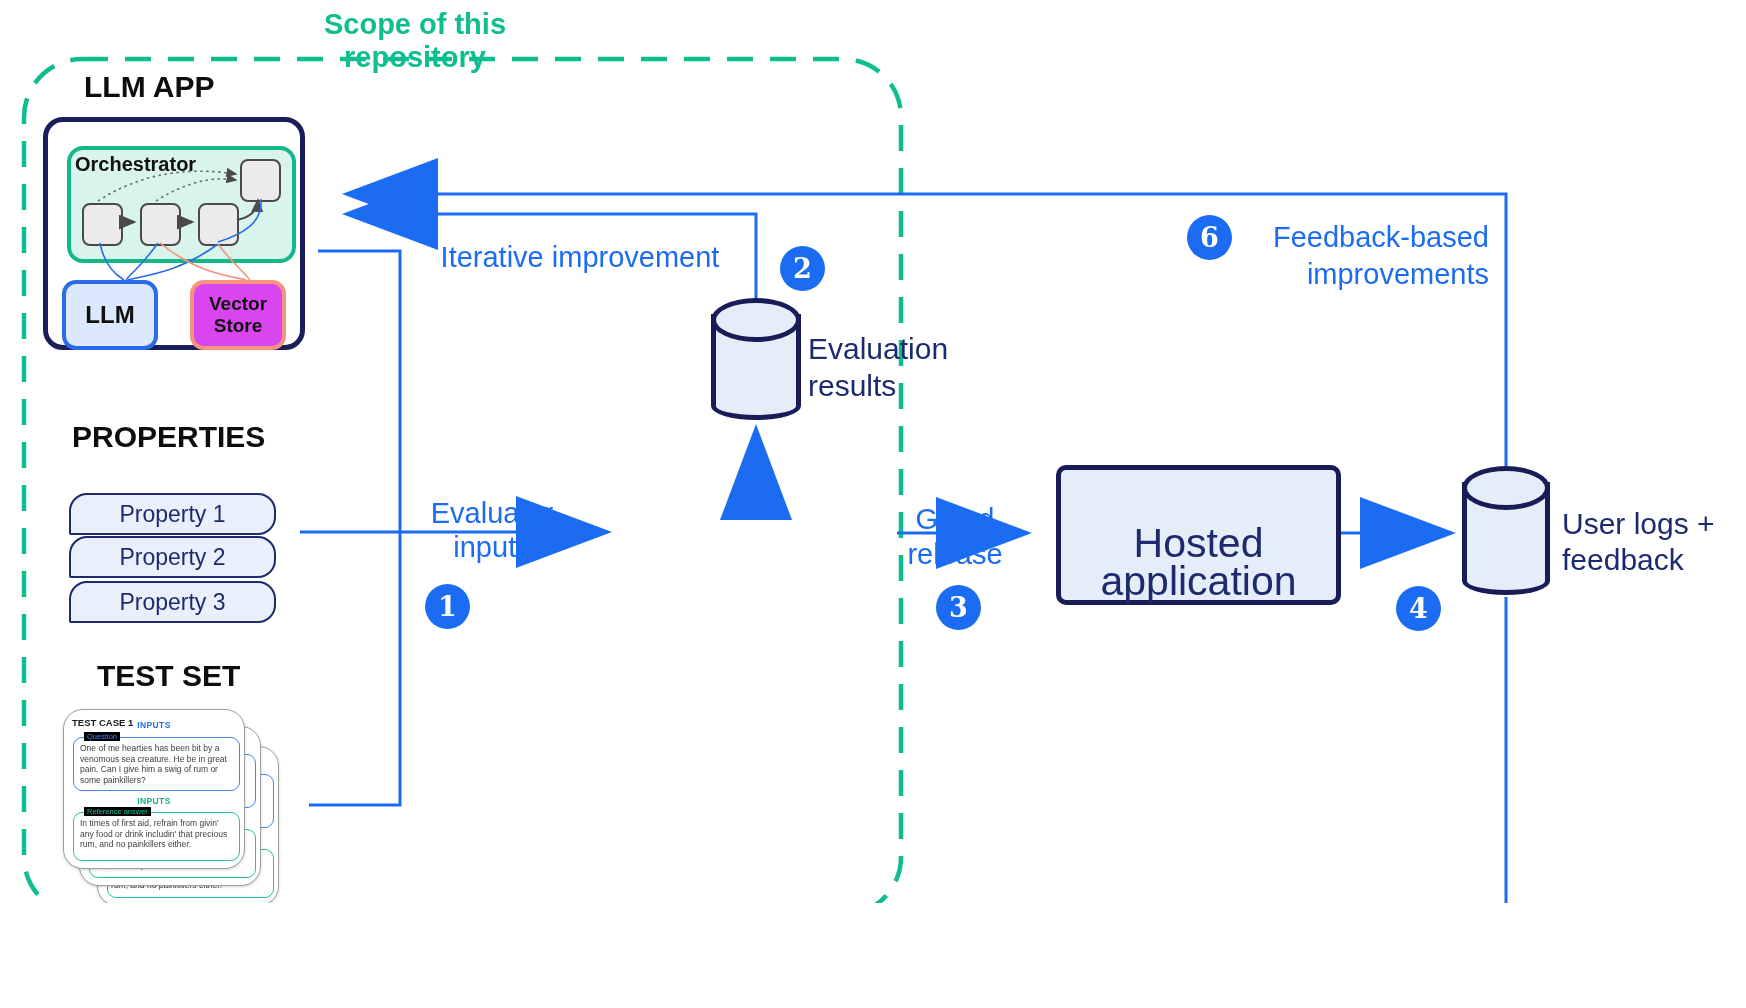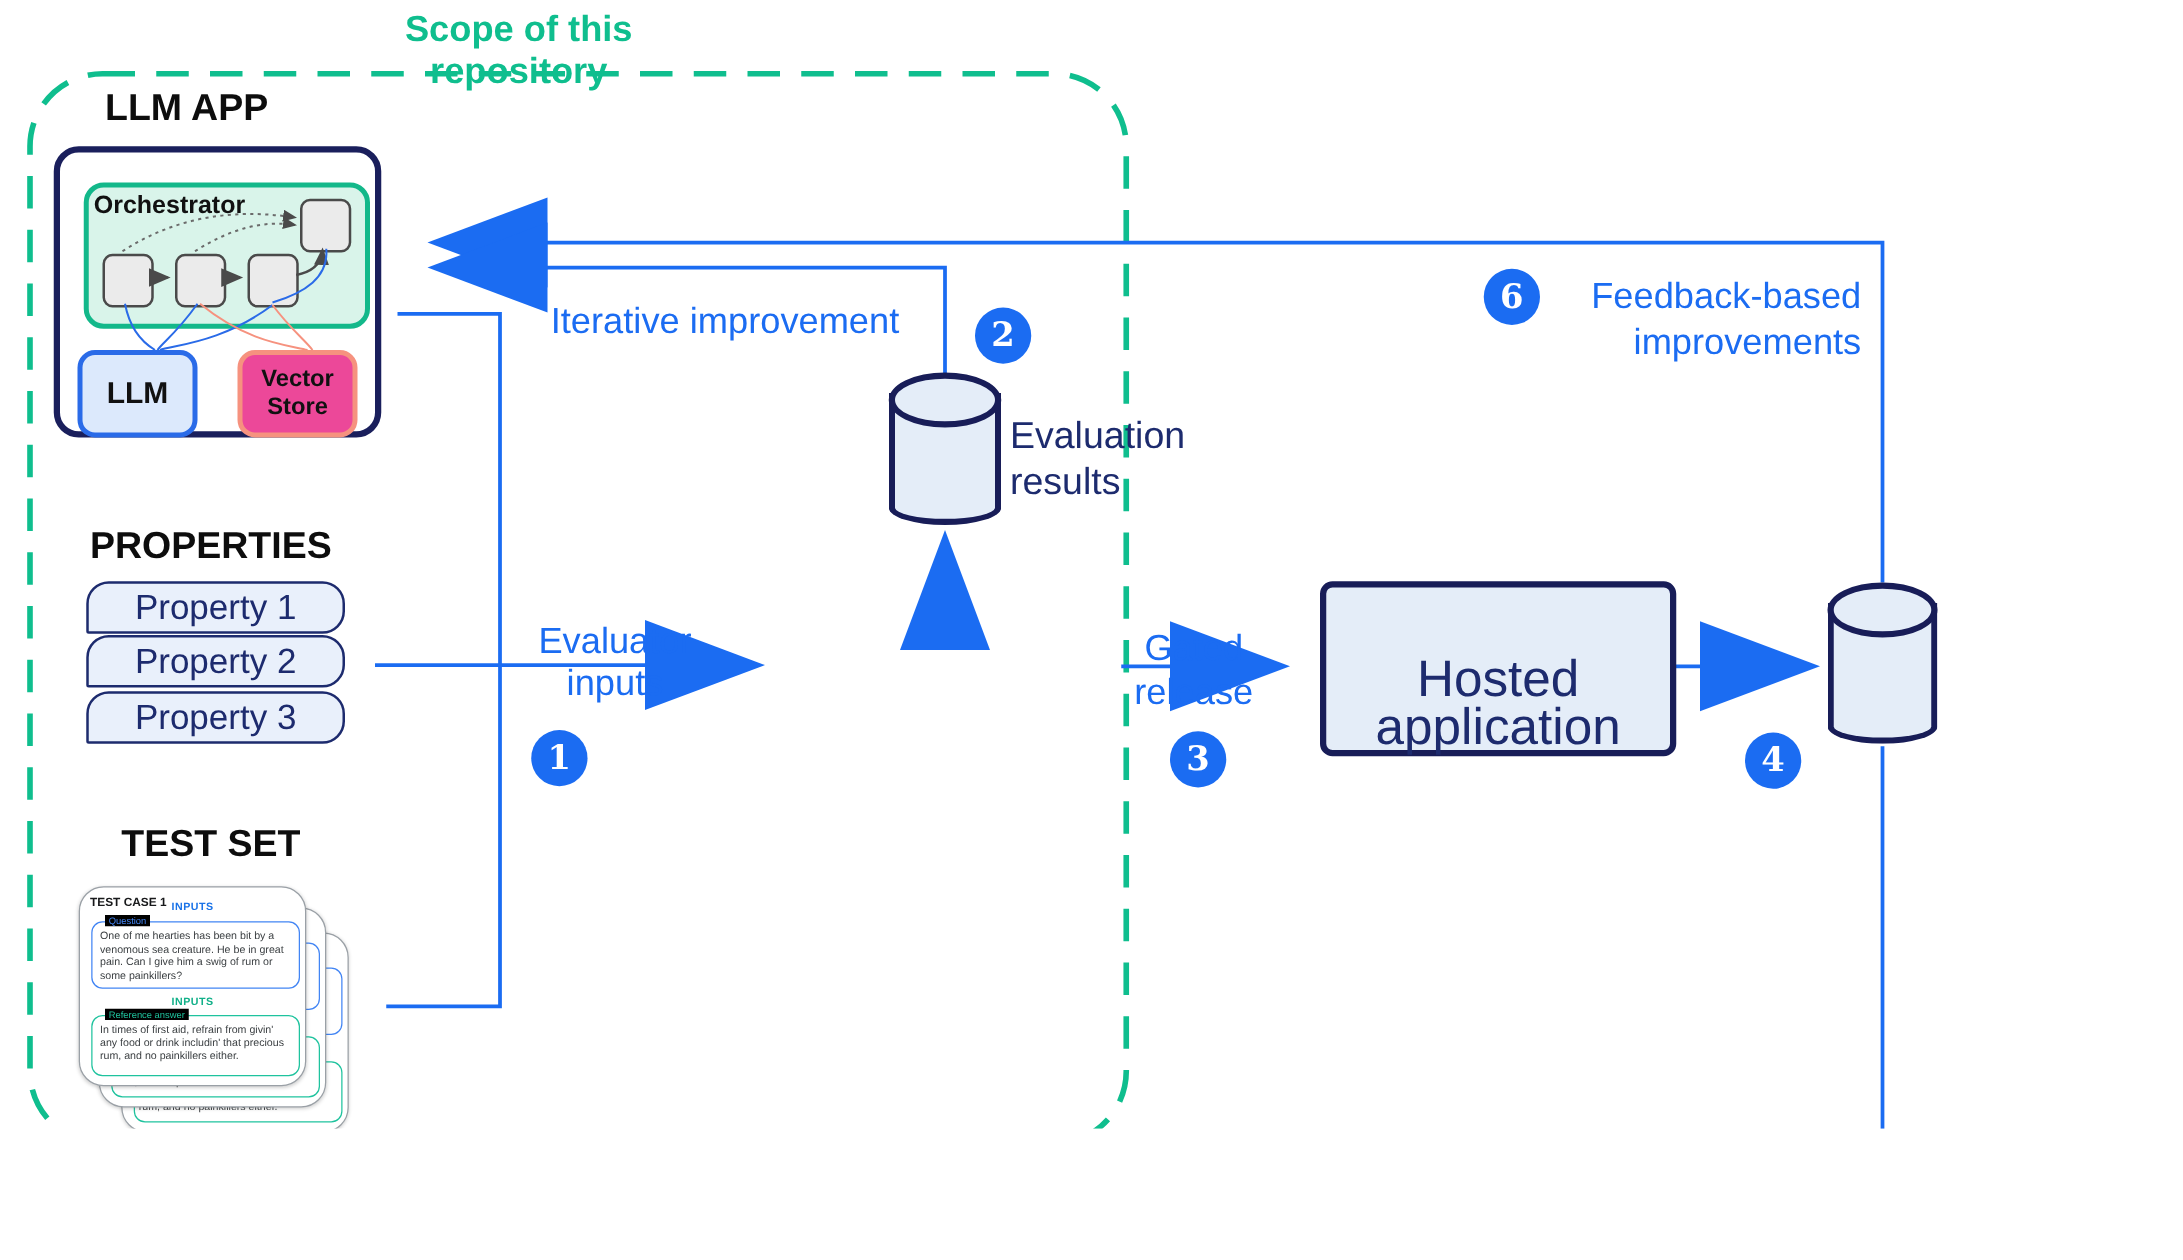--- a/index.html
+++ b/index.html
@@ -15,28 +15,28 @@
   
   .llm-app-box{left:43px;top:117px;width:252px;height:223px;background:#fff;
                border:5px solid #1a1f5c;border-radius:20px;z-index:2;}
   .orchestrator-box{left:19px;top:24px;width:221px;height:109px;background:#d9f4ea;
                     border:4px solid #13b88a;border-radius:16px;}
   .orch-label{left:27px;top:31px;font-size:20px;font-weight:bold;color:#111;}
   .mini-sq{width:37px;height:39px;background:#ebebeb;border:2.5px solid #4a4a4a;border-radius:8px;}
   .llm-box{left:14px;top:158px;width:88px;height:62px;background:#dce9fc;border:4px solid #2a6be8;
            border-radius:14px;display:flex;align-items:center;justify-content:center;
            font-size:24px;font-weight:bold;color:#111;}
-  .vector-box{left:142px;top:158px;width:88px;height:62px;background:#ec4899;border:4px solid #f6927f;
+  .vector-box{left:142px;top:158px;width:88px;height:62px;background:#d946ef;border:4px solid #f6927f;
            border-radius:14px;display:flex;align-items:center;justify-content:center;text-align:center;
            font-size:19px;font-weight:bold;color:#111;line-height:22px;}
 
   
   .prop-box{left:69px;width:203px;height:38px;background:#e9f0fb;border:2.5px solid #1d2b6e;
             border-radius:18px 18px 18px 2px;display:flex;align-items:center;justify-content:center;
-            font-size:28px;color:#1d2b6e;z-index:2;}
+            font-size:23px;color:#1d2b6e;z-index:2;margin-top:28px;}
 
   
   .test-card{width:180px;height:158px;background:#fff;border:1.5px solid #9aa0a6;border-radius:20px;
              z-index:2;box-shadow:0 1px 3px rgba(0,0,0,.18);overflow:hidden;}
   .tc-name{left:8px;top:7px;font-size:9.5px;font-weight:bold;color:#18191b;}
   .tc-head{left:0;width:100%;text-align:center;font-size:8.5px;font-weight:bold;letter-spacing:.4px;}
   .tc-inputs{top:10px;color:#1a73e8;}
   .tc-targets{top:86px;color:#12b089;}
   .tc-field{border-radius:9px;position:absolute;}
   .tc-q{left:9px;top:27px;width:165px;height:52px;border:1.8px solid #4285f4;}
@@ -179,20 +179,21 @@
   <div class="abs cylinder" style="left:711px;top:298px;width:90px;height:122px;">
     <div class="cyl-body"></div>
     <div class="cyl-top"></div>
   </div>
   <div class="abs cylinder" style="left:1462px;top:466px;width:88px;height:129px;">
     <div class="cyl-body"></div>
     <div class="cyl-top"></div>
   </div>
 
   <div class="abs navy-label" style="left:808px;top:330px;width:175px;">Evaluation results</div>
+  <div class="abs navy-label" style="left:1562px;top:506px;width:185px;line-height:36px;">User logs + feedback</div>
 
   <div class="abs blue-label" style="left:412px;top:496px;width:160px;text-align:center;line-height:34px;">Evaluator inputs</div>
   <div class="abs blue-label" style="left:420px;top:241px;width:320px;text-align:center;">Iterative improvement</div>
   <div class="abs blue-label" style="left:901px;top:502px;width:108px;text-align:center;line-height:35px;">Gated release</div>
   <div class="abs blue-label" style="left:1237px;top:219px;width:252px;text-align:right;line-height:37px;">Feedback-based improvements</div>
   <div class="abs blue-label" style="left:1272px;top:933px;">Extend test set</div>
 
   <div class="abs step-circle" style="left:425px;top:584px;">
     <span>1</span>
   </div>

